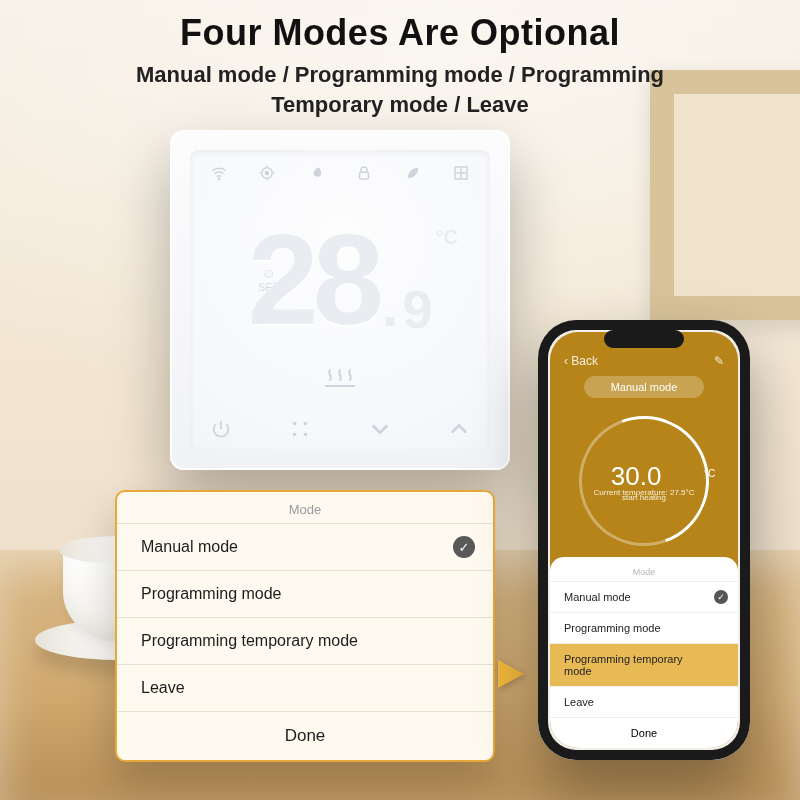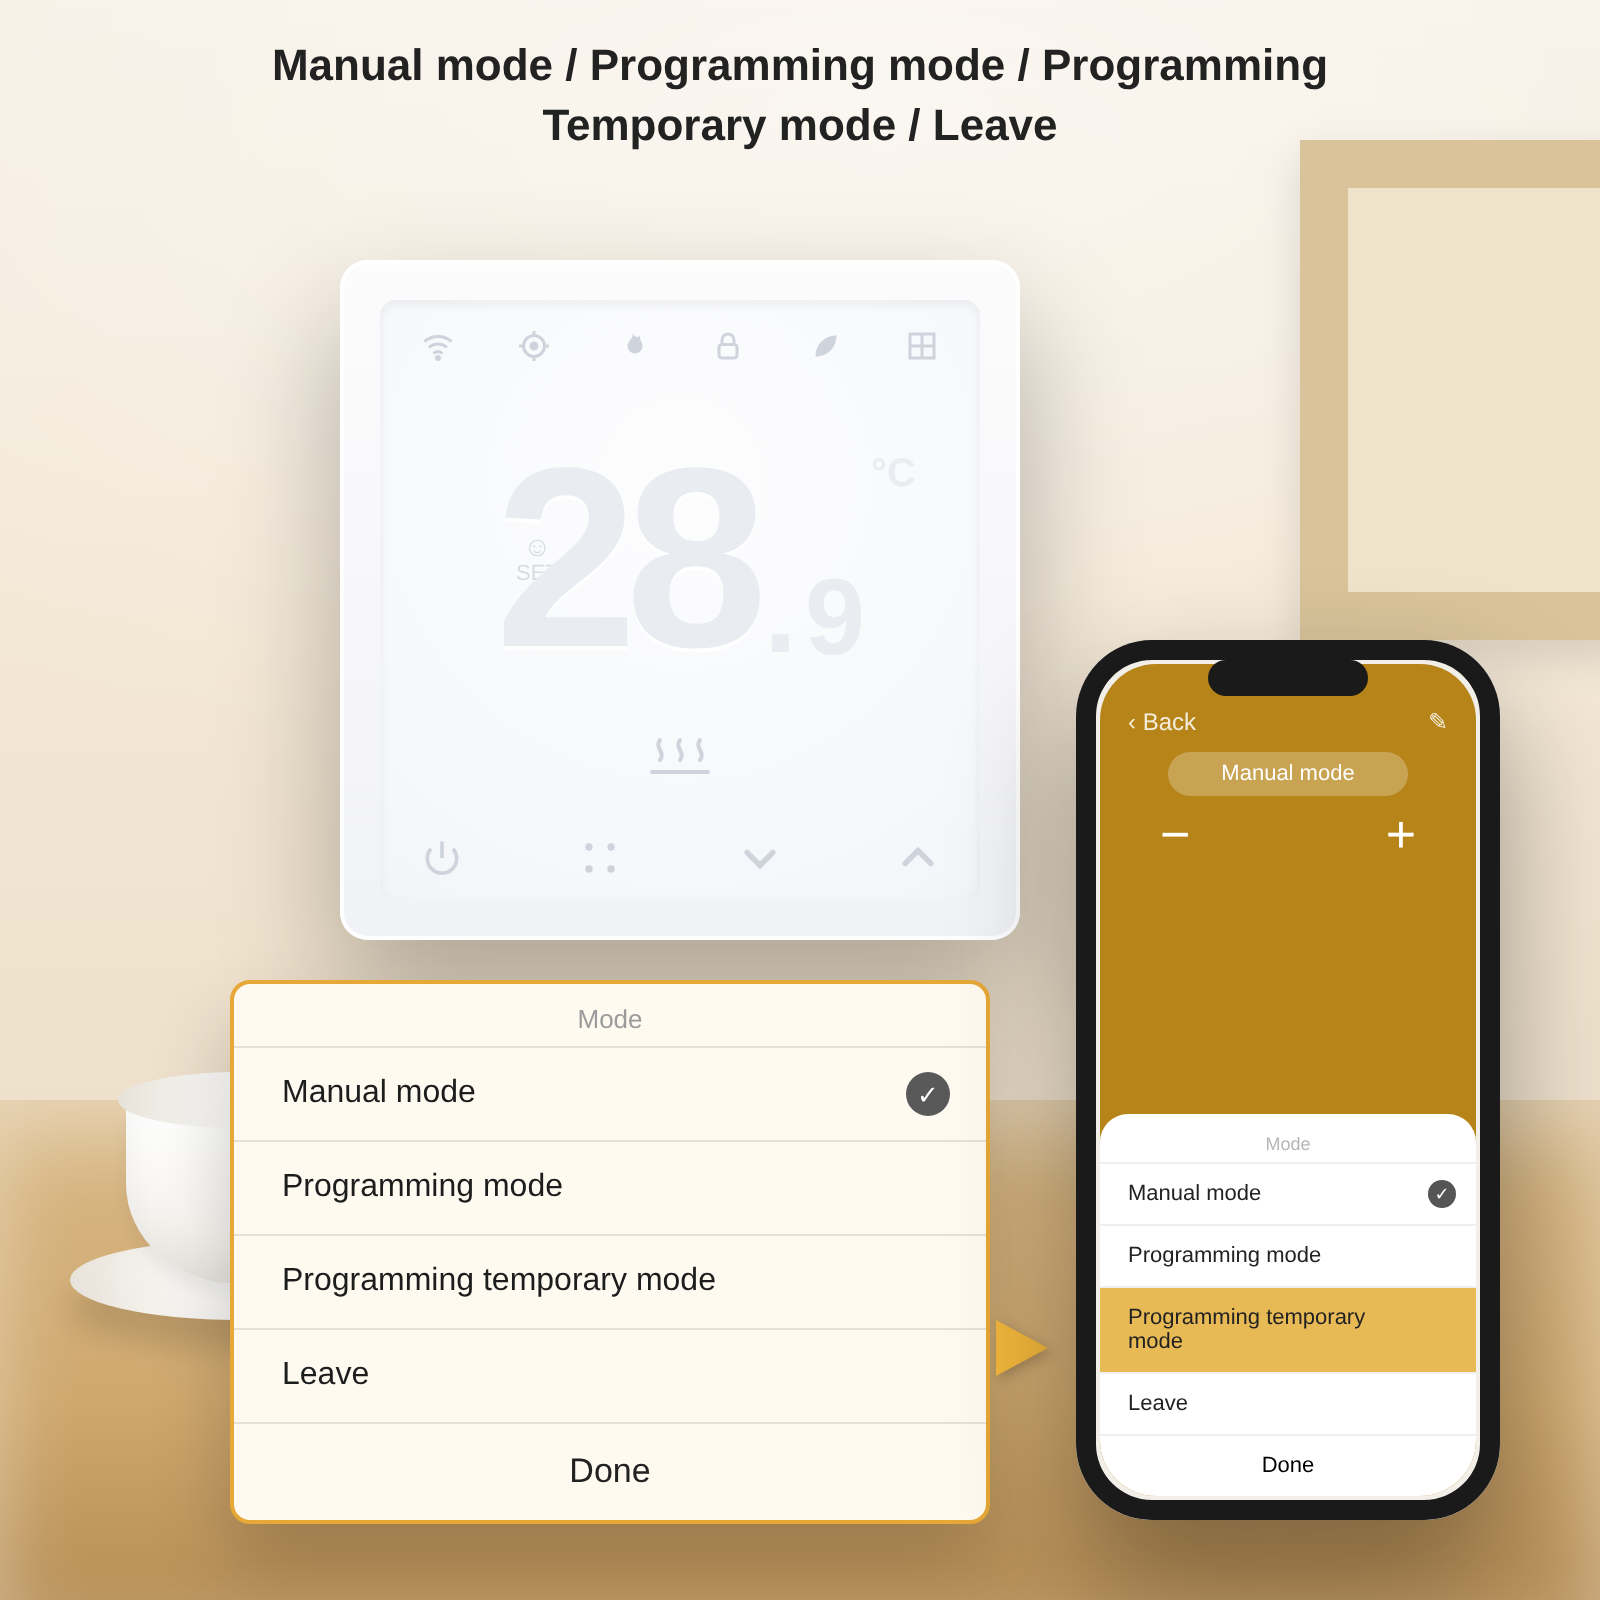--- a/index.html
+++ b/index.html
@@ -162,20 +162,21 @@
   <div class="table"></div>
   <div class="cup">
     <div class="saucer"></div>
       <div class="body"></div>
       <div class="top"></div>
       <div class="handle"></div>
   </div>
 </div>
 
 <div class="headline">
+  <h1>Four Modes Are Optional</h1>
   <div class="sub">
     <div>Manual mode / Programming mode / Programming</div>
     <div>Temporary mode / Leave</div>
   </div>
 </div>
 
 <div class="thermo">
   <div class="inner"></div>
   <div class="status-row">
     <span class="ic">
@@ -286,20 +287,31 @@
 
 <div class="arrow"></div>
 
 <div class="phone">
   <div class="screen">
     <div class="topbar">
       <span>‹ <span>Back</span></span>
       <span>✎</span>
     </div>
     <div class="pill">Manual mode</div>
+    <div class="ring-wrap">
+      <div class="ring"></div>
+      <div class="ring-inner">
+        <div style="position:relative">
+          <span class="t">30.0</span>
+          <span class="u">°C</span>
+        </div>
+        <div class="s">Current temperature: 27.5°C</div>
+        <div class="s">start heating</div>
+      </div>
+    </div>
     <div class="pm">
       <span>−</span>
       <span>+</span>
     </div>
     <div class="sheet">
       <div class="ttl">Mode</div>
       <div class="row">
         <span>Manual mode</span>
         <span class="ck">✓</span>
       </div>

